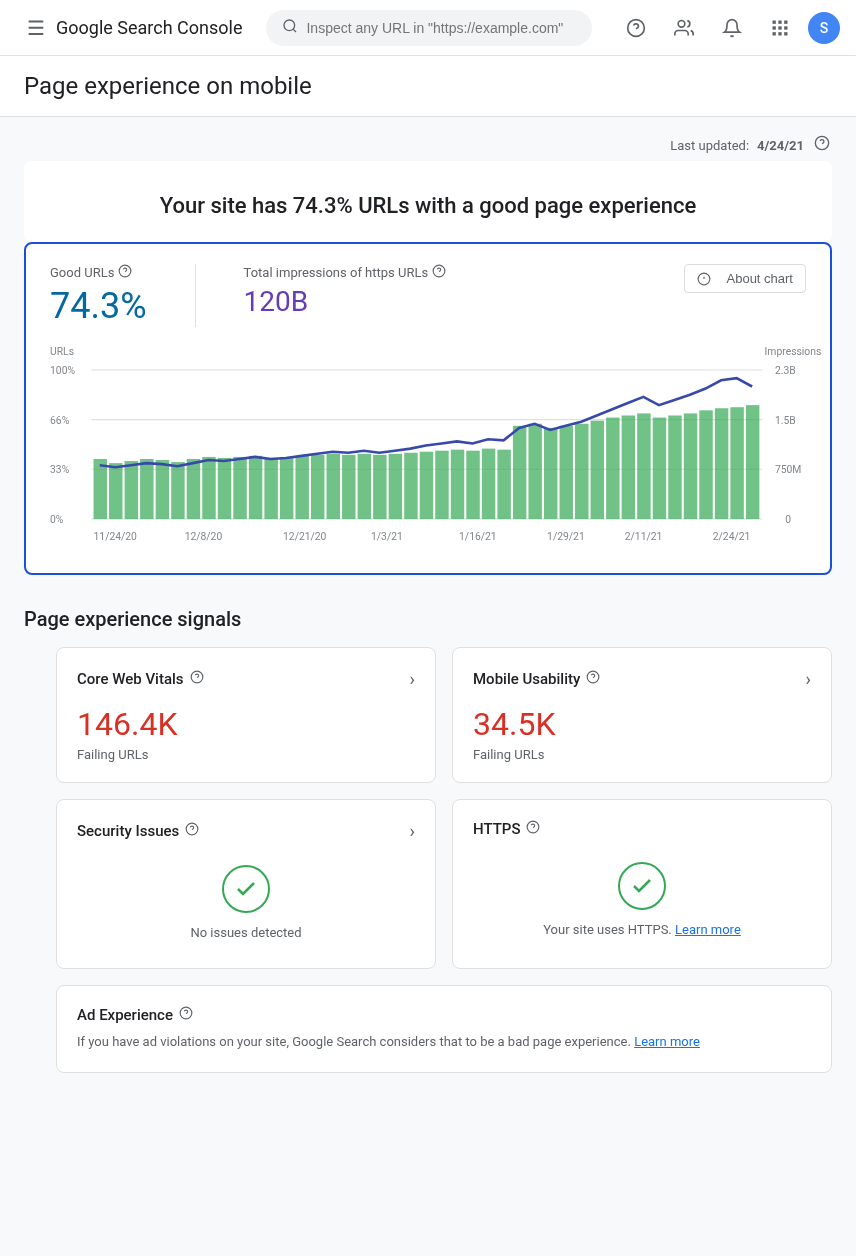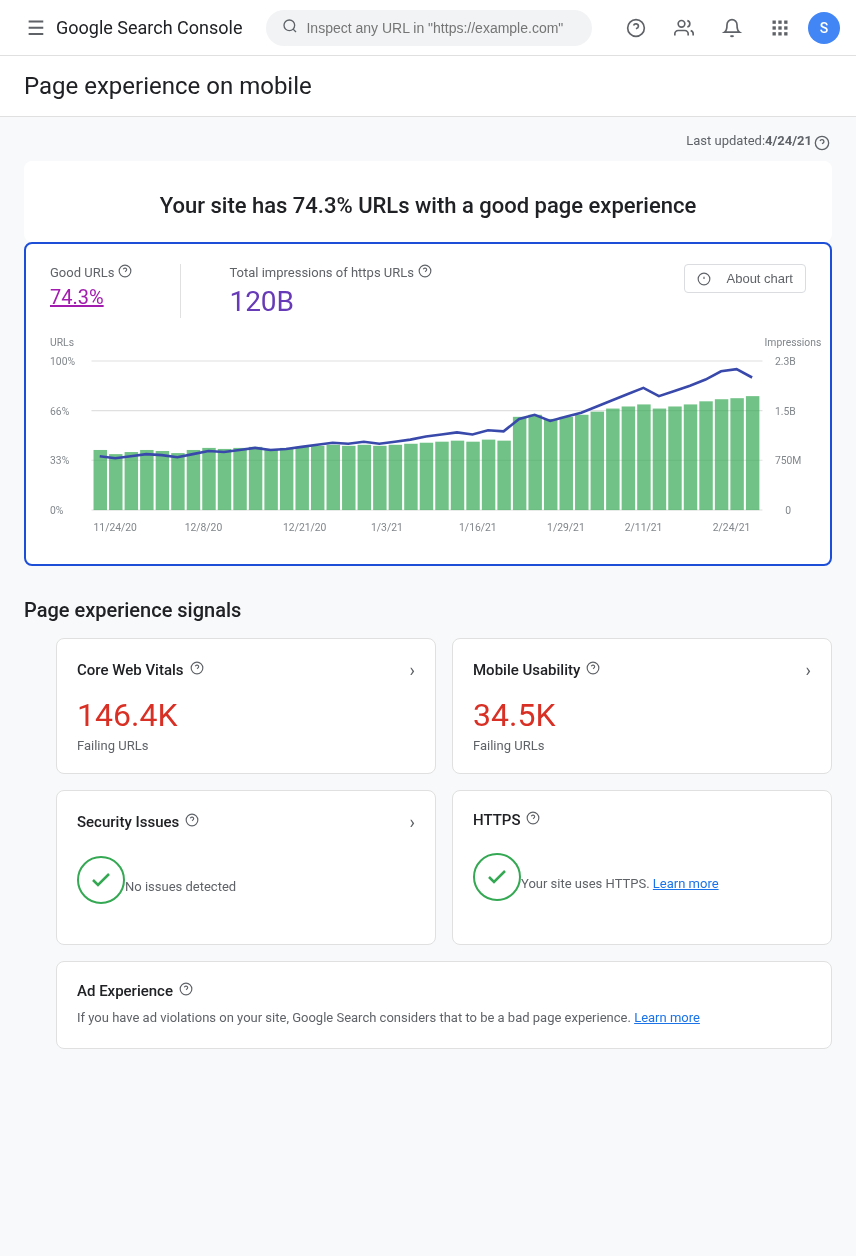--- a/index.html
+++ b/index.html
@@ -68,23 +68,23 @@
       margin: 0 auto;
     }
 
     
     .last-updated {
       text-align: right;
       padding: 16px 0 8px 0;
       color: #5f6368;
       font-size: 13px;
       display: flex;
-      align-items: flex-start;
+      align-items: flex-end;
       justify-content: flex-end;
-      gap: 0;
+      gap: 8px;
     }
     .headline-text {
       text-align: center;
       font-size: 22px;
       font-weight: 500;
       padding: 32px 24px 24px 24px;
       color: #202124;
     }
 
     
@@ -104,21 +104,21 @@
     }
     .stat-item {}
     .stat-label {
       font-size: 13px;
       color: #5f6368;
       display: flex;
       align-items: center;
       gap: 4px;
       margin-bottom: 4px;
     }
-    .stat-value-green { font-size: 20px; font-weight: 400; color: #a21caf; text-decoration: underline; }
+    .stat-value-green { font-size: 36px; font-weight: 400; color: #0369a1; }
     .stat-value-purple { font-size: 28px; font-weight: 400; color: #673ab7; }
     .stat-divider { width: 1px; background: #e0e0e0; align-self: stretch; margin: 0 8px; }
 
     .about-chart-btn {
       position: absolute;
       right: 0;
       top: 0;
       background: #fff;
       border: 1px solid #dadce0;
       border-radius: 4px;
@@ -171,20 +171,21 @@
       color: #202124;
       display: flex;
       align-items: center;
       gap: 6px;
     }
     .signal-chevron { color: #5f6368; font-size: 18px; }
     .signal-value-red { font-size: 32px; font-weight: 400; color: #d93025; }
     .signal-subtitle { font-size: 13px; color: #5f6368; margin-top: 4px; }
     .signal-check-container {
       display: flex;
+      flex-direction: column;
       align-items: center;
       padding: 8px 0;
     }
     .signal-check-circle {
       width: 48px; height: 48px; border-radius: 50%;
       border: 2px solid #34a853;
       display: flex; align-items: center; justify-content: center;
       color: #34a853; font-size: 24px;
       margin-bottom: 12px;
     }

